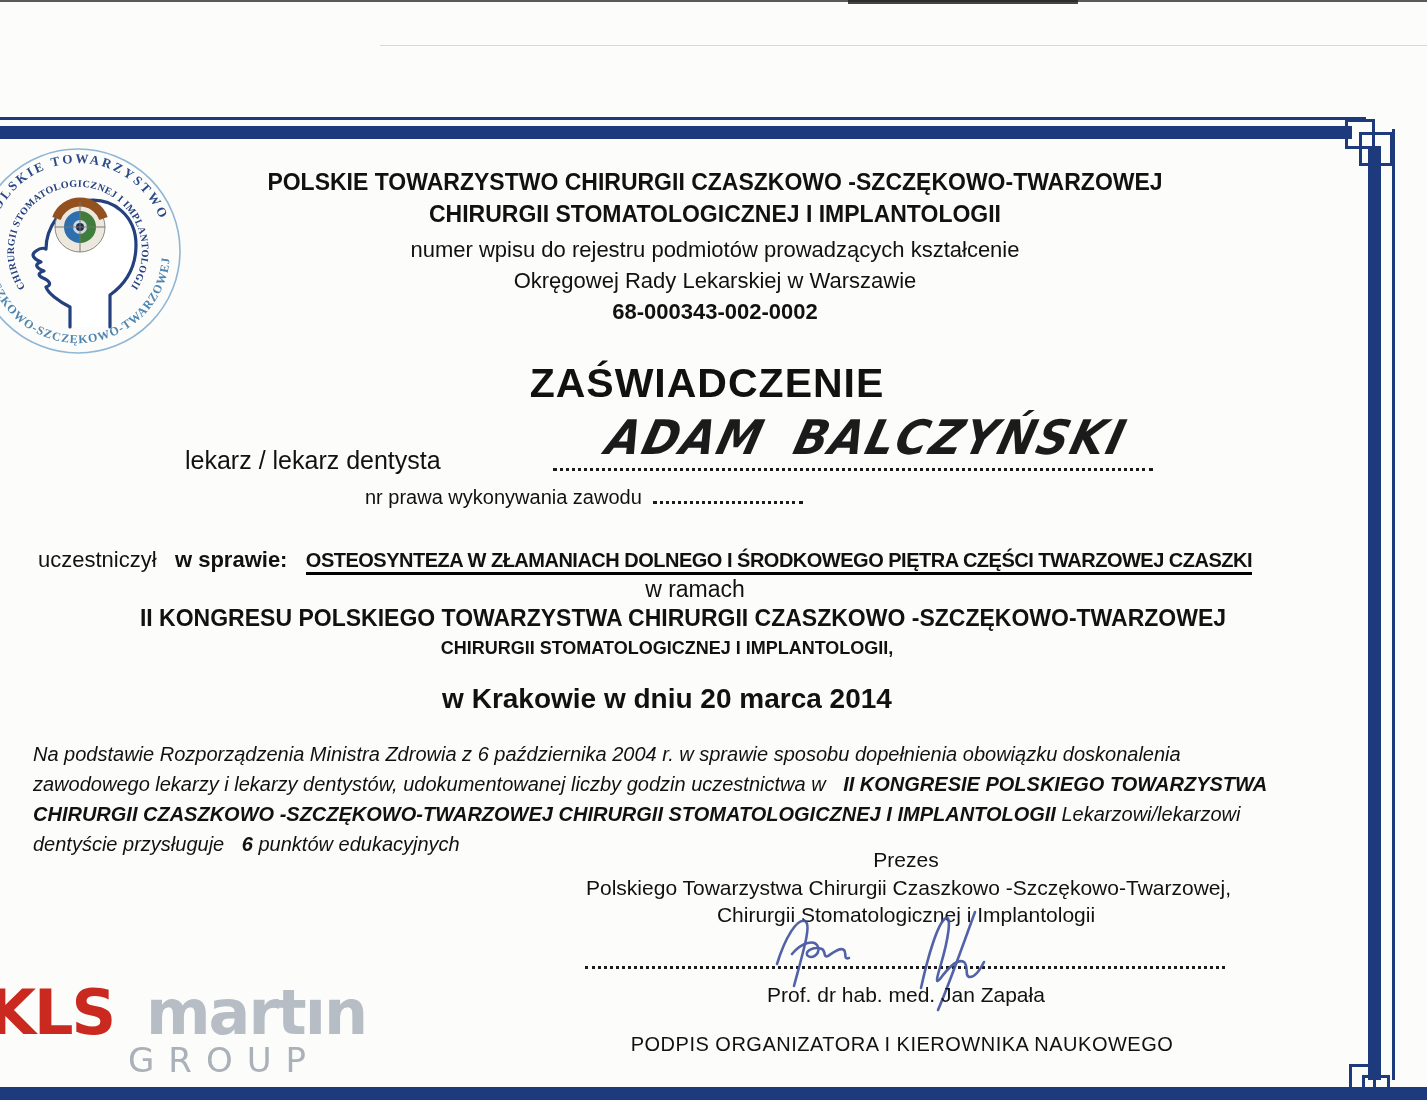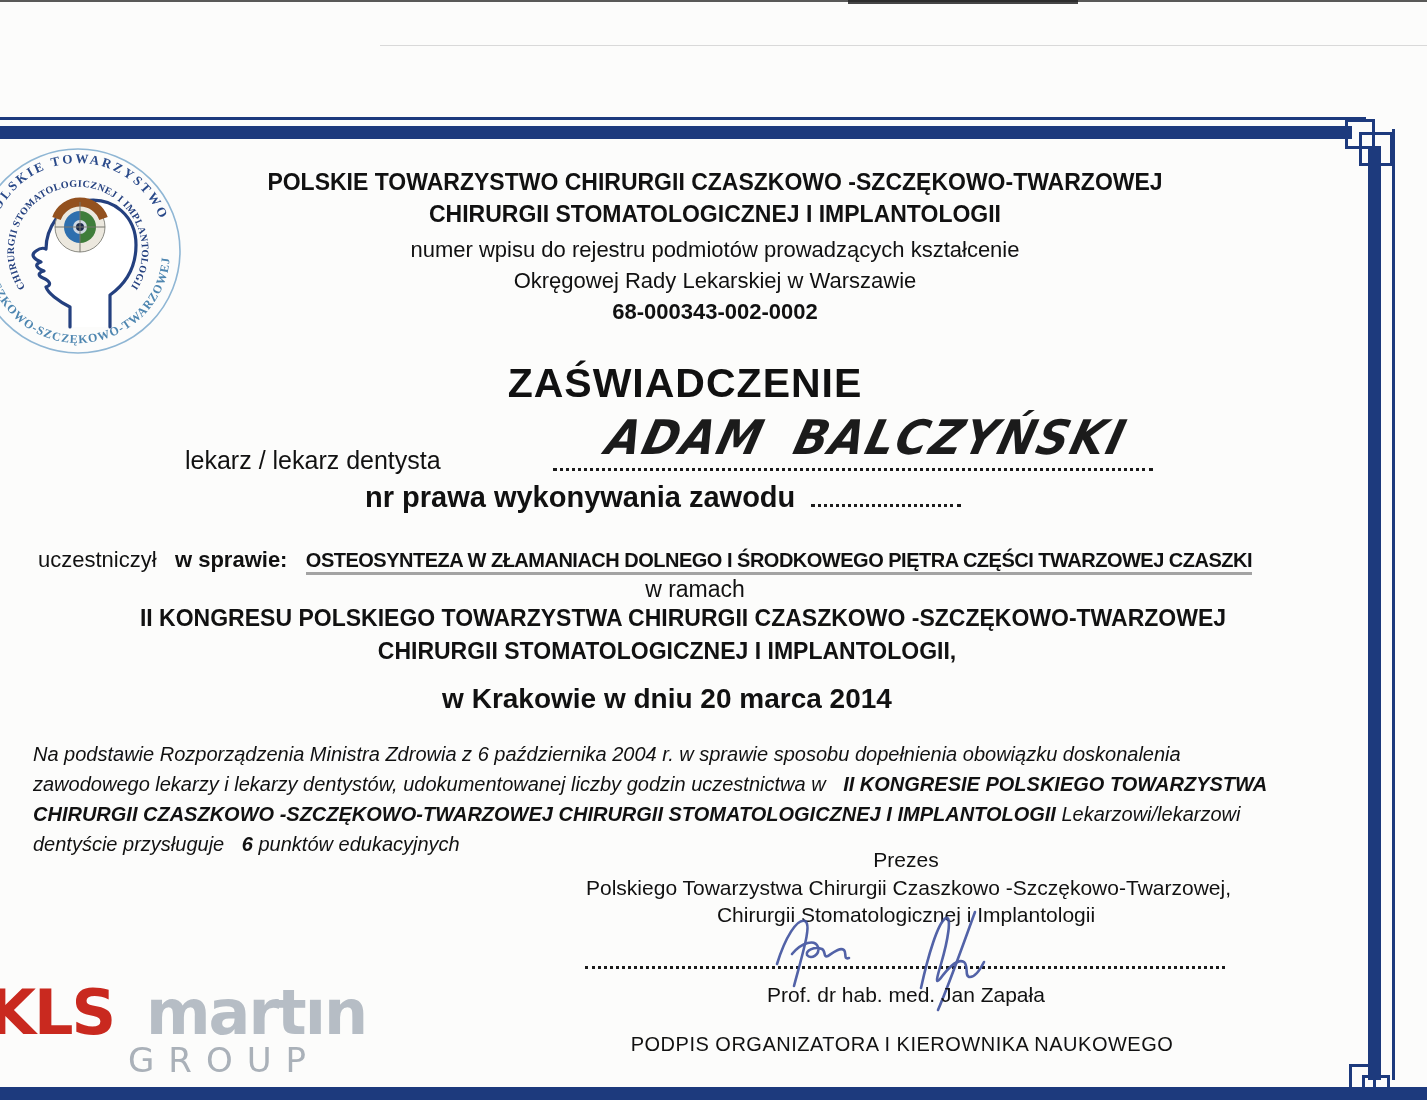--- a/index.html
+++ b/index.html
@@ -28,46 +28,46 @@
   .sq-tr-2{left:1359px;top:132px;width:28px;height:28px;}
   .sq-br-1{left:1349px;top:1064px;width:21px;height:21px;}
   .sq-br-2{left:1362px;top:1075px;width:22px;height:22px;}
   
   .ctr{text-align:center;white-space:nowrap;}
   .issuer-l1{left:0;top:169px;width:1430px;font-size:23px;font-weight:bold;}
   .issuer-l2{left:0;top:201px;width:1430px;font-size:23px;font-weight:bold;}
   .issuer-l3{left:0;top:237px;width:1430px;font-size:22px;}
   .issuer-l4{left:0;top:268px;width:1430px;font-size:22px;}
   .issuer-num{left:0;top:299px;width:1430px;font-size:22px;font-weight:bold;}
-  .cert-title{left:0;top:360px;width:1370px;font-size:41px;font-weight:bold;letter-spacing:1px;}
+  .cert-title{left:0;top:360px;width:1370px;font-size:41px;font-weight:bold;letter-spacing:1px;padding-left:22px;}
   
   .role-label{left:185px;top:446px;font-size:25px;}
   .name-script{
     left:560px;top:414px;width:600px;text-align:center;
     font-family:"DejaVu Sans", sans-serif;
     font-style:italic;font-weight:600;
     font-size:44px;letter-spacing:2px;word-spacing:14px;
     color:#1b1b1b;
     transform:skewX(-14deg) scaleY(1.08);transform-origin:left bottom;
     white-space:nowrap;
   }
   .dotline{border-bottom:3px dotted #1c1c1c;}
   .name-dotline{left:553px;top:444px;width:600px;height:24px;}
-  .license-row{left:365px;top:481px;font-size:29px;white-space:nowrap;font-weight:bold;}
+  .license-row{left:365px;top:481px;font-size:20px;white-space:nowrap;}
   .license-dots{display:inline-block;width:150px;height:20px;border-bottom:3px dotted #1c1c1c;}
   
   .course-row{left:38px;top:547px;width:1350px;font-size:22px;white-space:nowrap;}
   .course-bold{font-weight:bold;}
   .course-title{
     font-size:20px;font-weight:bold;letter-spacing:-0.5px;
-    border-bottom:3px solid #a3a3a3;padding-bottom:1px;
+    border-bottom:3px solid #000000;padding-bottom:1px;
   }
   .within-label{left:0;top:576px;width:1334px;font-size:23px;margin-left:28px;}
   .congress-1{left:16px;top:605px;width:1334px;font-size:23px;font-weight:bold;}
-  .congress-2{left:0;top:638px;width:1334px;font-size:23px;font-weight:bold;}
+  .congress-2{left:0;top:638px;width:1334px;font-size:18px;font-weight:bold;}
   .place-date{left:0;top:683px;width:1334px;font-size:28px;font-weight:bold;}
   
   .legal{
     left:33px;top:739px;width:1268px;
     font-size:20px;font-style:italic;line-height:30px;
     white-space:normal;
   }
   .legal b{font-weight:bold;margin-left:12px;}
   
   .prezes{left:586px;top:848px;width:640px;font-size:21px;}

